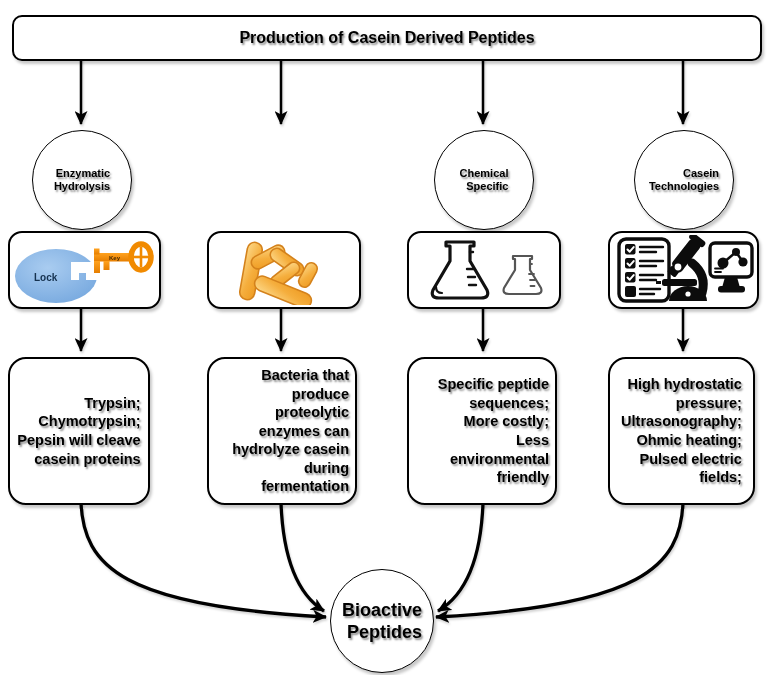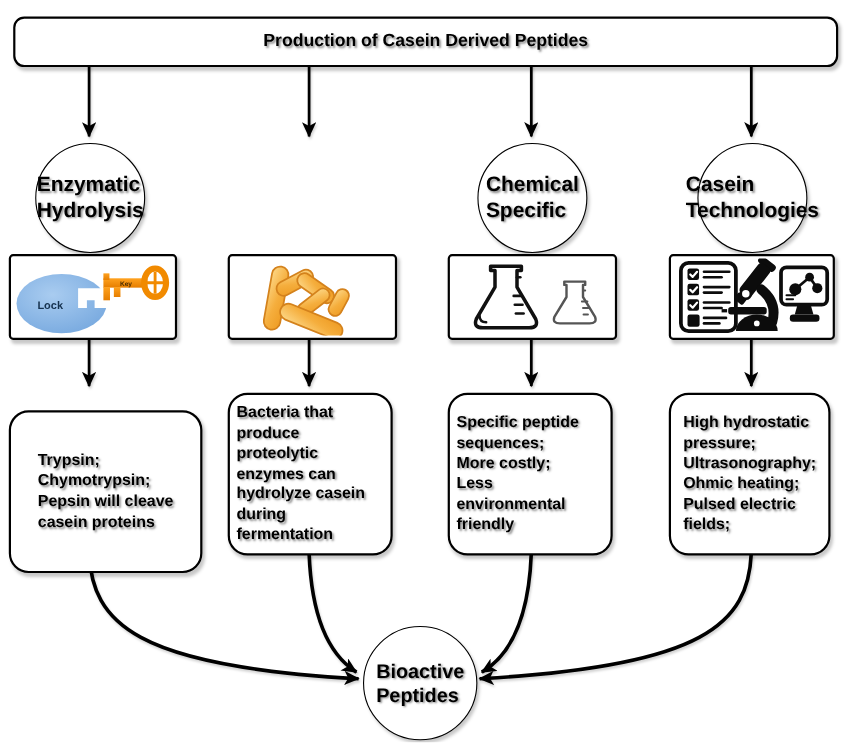--- a/index.html
+++ b/index.html
@@ -4,39 +4,39 @@
 <style>
   html,body{margin:0;padding:0;background:#fff;}
   .canvas{
     position:relative;width:775px;height:675px;background:#ffffff;
     font-family:"Liberation Sans", sans-serif;color:#000;overflow:hidden;
   }
   .arrow-layer{position:absolute;left:0;top:0;width:775px;height:675px;pointer-events:none;}
   .shape{
     position:absolute;background:#fff;border:2.2px solid #000;
     box-shadow:2px 3px 3px rgba(0,0,0,0.22);
-    display:flex;align-items:center;justify-content:center;text-align:left;
+    display:flex;align-items:center;justify-content:center;text-align:right;
   }
   .shape-label{
     font-weight:bold;white-space:pre-line;
     text-shadow:1.5px 1.5px 2px rgba(0,0,0,0.45);
   }
   .title-box{left:12px;top:15px;width:746px;height:42px;border-radius:10px;}
   .title-box .shape-label{font-size:16px;}
   .circle{
     width:98px;height:98px;border-radius:50%;border-width:1.7px;top:130px;
   }
-  .circle .shape-label{font-size:19px;line-height:1.22;}
+  .circle .shape-label{font-size:11px;line-height:1.22;}
   .c1{left:32px;} .c2{left:232px;} .c3{left:434px;} .c4{left:634px;}
-  .icon-box{top:231px;height:74px;border-radius:4px;}
+  .icon-box{top:231px;height:74px;border-radius:14px;}
   .ib1{left:8px;width:149px;} .ib2{left:207px;width:150px;}
   .ib3{left:407px;width:150px;} .ib4{left:608px;width:147px;}
   .desc-box{top:357px;height:148px;border-radius:18px;padding:4px 6px;box-sizing:border-box;}
   .desc-box .shape-label{font-size:14.5px;line-height:1.28;}
-  .db1{left:8px;width:176px;margin-top:16px;} .db2{left:207px;width:150px;}
+  .db1{left:8px;width:142px;} .db2{left:207px;width:150px;}
   .db3{left:407px;width:150px;} .db4{left:608px;width:147px;}
   .outcome{left:330px;top:569px;width:102px;height:102px;border-radius:50%;border-width:1.7px;}
   .outcome .shape-label{font-size:18px;line-height:1.25;}
   svg{display:block;}
 </style>
 </head>
 <body>
 
 <div class="canvas">
 

